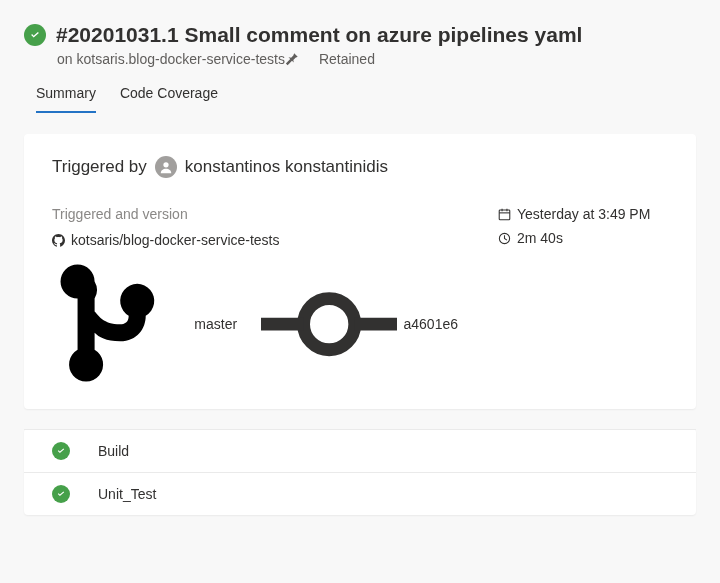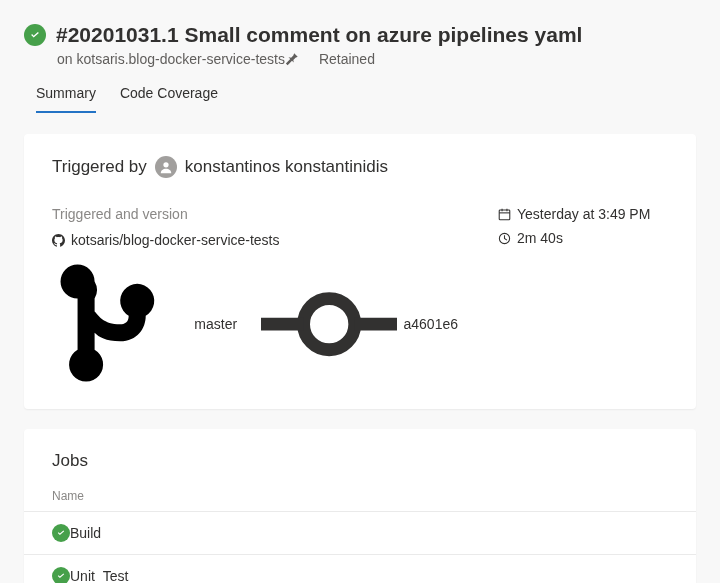--- a/index.html
+++ b/index.html
@@ -182,21 +182,21 @@
     color: #323130;
     margin-bottom: 18px;
   }
   .jobs-col-name {
     font-size: 12px;
     color: #8a8886;
   }
   .job-row {
     display: flex;
     align-items: center;
-    gap: 0;
+    gap: 28px;
     padding: 12px 28px;
     border-top: 1px solid #eaeaea;
     font-size: 14px;
     color: #323130;
   }
   .job-status {
     width: 18px;
     height: 18px;
     border-radius: 50%;
     background: #46a04a;
@@ -294,24 +294,20 @@
               <circle cx="8" cy="8" r="6.3" fill="none" stroke="#323130" stroke-width="1.3"></circle>
               <polyline points="8,4 8,8 11,10" fill="none" stroke="#323130" stroke-width="1.3"></polyline>
             </svg>
           <span>2m 40s</span>
         </div>
       </div>
     </div>
   </div>
 
   <div class="jobs-card">
-    <div class="jobs-header">
-      <div class="jobs-title">Jobs</div>
-      <div class="jobs-col-name">Name</div>
-    </div>
 
     <div class="job-row">
       <span class="job-status">
         <svg viewBox="0 0 16 16">
             <path d="M6.2 11.3 2.9 8l1.2-1.2 2.1 2.1L11.9 4l1.2 1.2z"></path>
           </svg>
       </span>
       <span>Build</span>
     </div>
     <div class="job-row">

